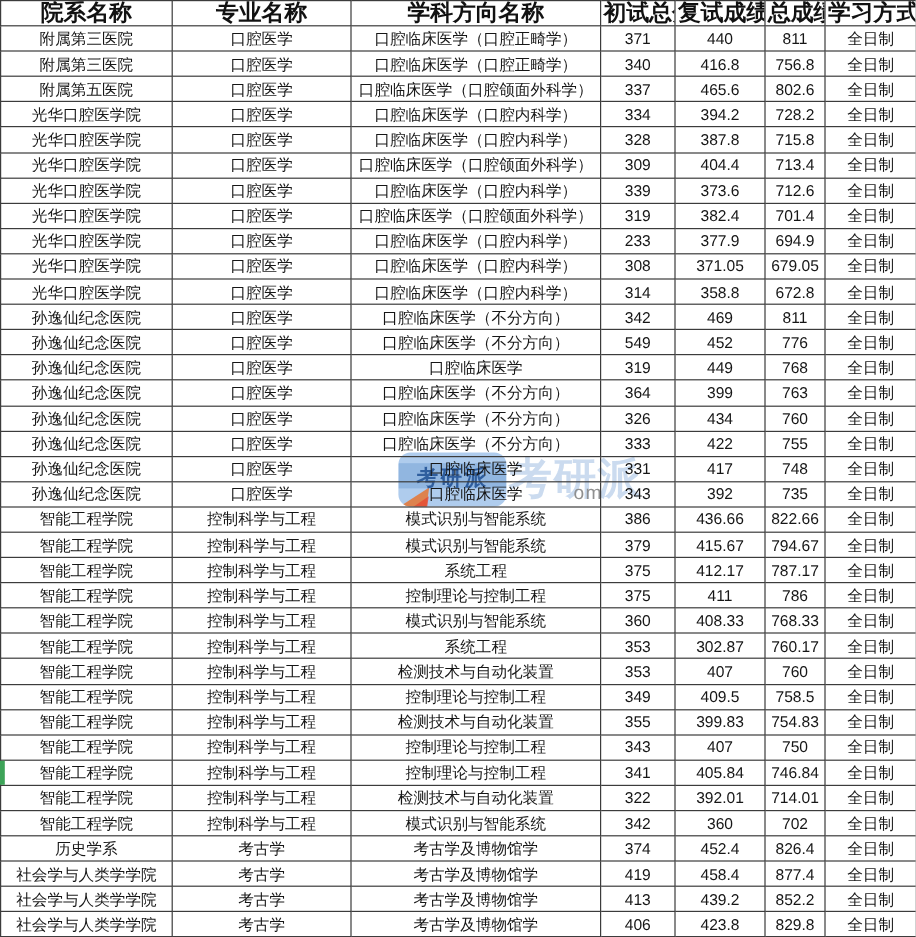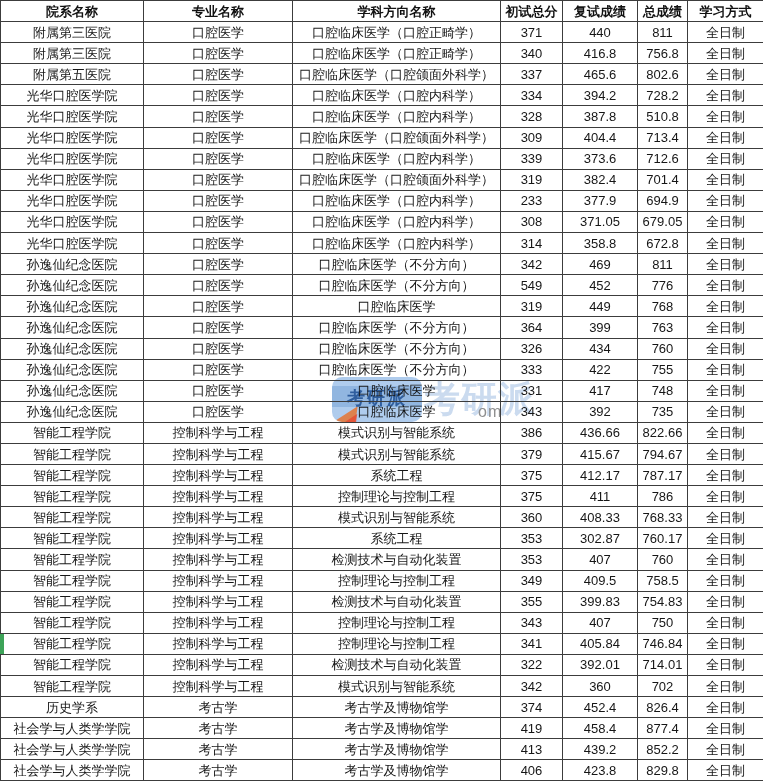--- a/index.html
+++ b/index.html
@@ -35,21 +35,21 @@
     padding: 0 2px;
     font-size: 13px;
     line-height: 1;
     color: #161616;
     white-space: nowrap;
     overflow: hidden;
     background: transparent;
   }
   table.grid th {
     font-weight: bold;
-    font-size: 13px;
+    font-size: 19px;
     color: #111111;
   }
   
   .selection-marker {
     position: absolute;
     left: 0;
     top: 634px;
     width: 4px;
     height: 20px;
     background: #3da358;
@@ -207,21 +207,21 @@
           <td>394.2</td>
           <td>728.2</td>
           <td>全日制</td>
         </tr>
         <tr>
           <td>光华口腔医学院</td>
           <td>口腔医学</td>
           <td>口腔临床医学（口腔内科学）</td>
           <td>328</td>
           <td>387.8</td>
-          <td>510.8</td>
+          <td>715.8</td>
           <td>全日制</td>
         </tr>
         <tr>
           <td>光华口腔医学院</td>
           <td>口腔医学</td>
           <td>口腔临床医学（口腔颌面外科学）</td>
           <td>309</td>
           <td>404.4</td>
           <td>713.4</td>
           <td>全日制</td>

